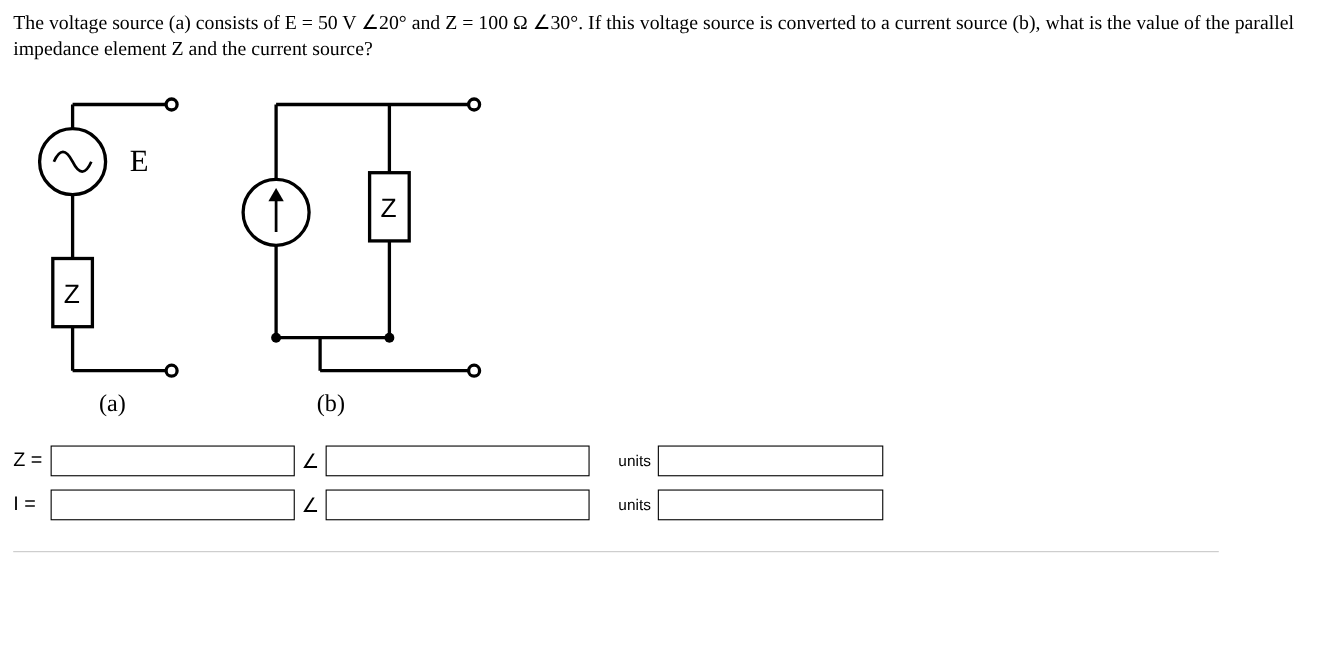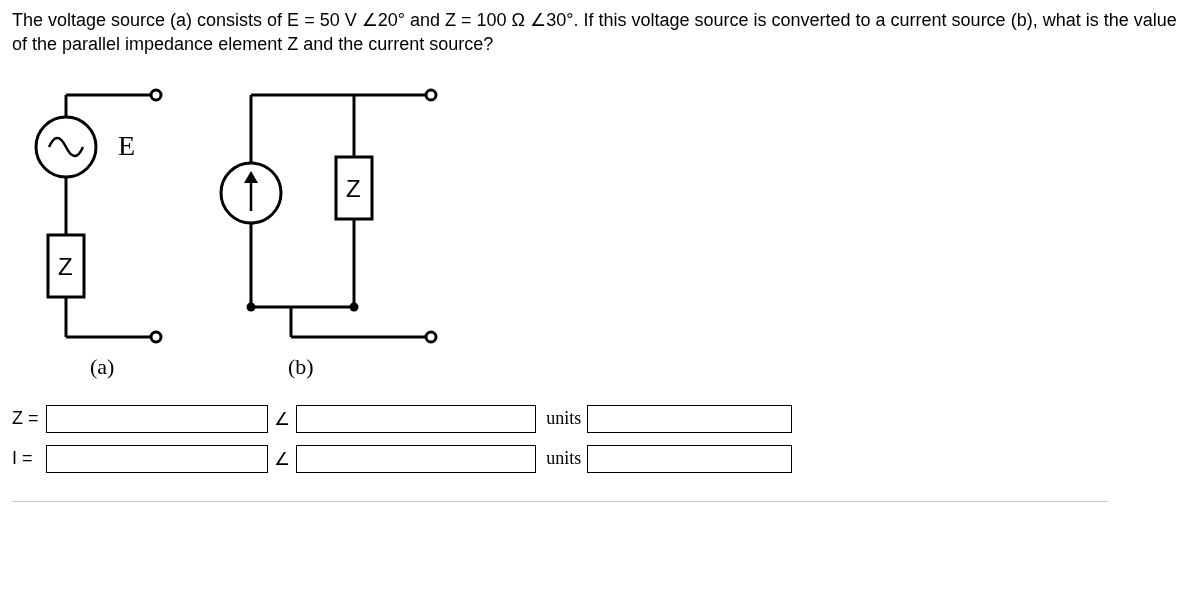--- a/index.html
+++ b/index.html
@@ -7,20 +7,21 @@
       font-family: Arial, Helvetica, sans-serif;
       font-size: 18px;
       color: #000;
       padding: 8px 12px;
       width: 1200px;
       background: #fff;
     }
     .question {
       line-height: 1.35;
       margin-bottom: 18px;
+      font-family: Liberation Serif, serif;
     }
     .diagram-area {
       position: relative;
       width: 460px;
       height: 320px;
       margin: 6px 0 10px 4px;
     }
     .diagram-area svg {
       width: 100%;
       height: 100%;
@@ -51,24 +52,23 @@
       padding: 2px 4px;
     }
     .input-angle {
       width: 240px;
       height: 28px;
       border: 1px solid #000;
       font-size: 15px;
       padding: 2px 4px;
     }
     .units-label {
-      margin-left: 10px;
+      margin-left: 26px;
       margin-right: 6px;
-      font-size: 18px;
-      font-family: Liberation Serif, serif;
+      font-size: 14px;
     }
     .input-units {
       width: 205px;
       height: 28px;
       border: 1px solid #000;
       font-size: 15px;
       padding: 2px 4px;
     }
     hr.rule {
       border: none;

